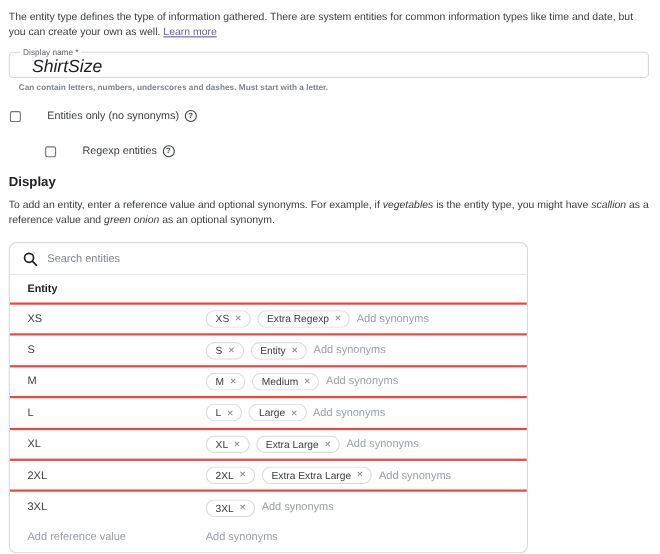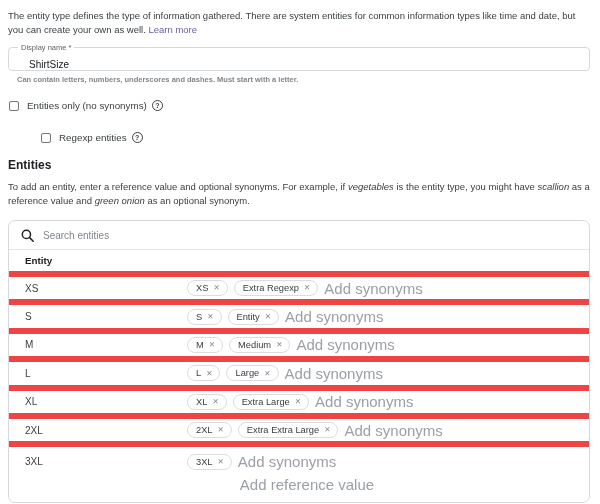--- a/index.html
+++ b/index.html
@@ -11,20 +11,21 @@
     font-size: 9.5px;
     position: relative;
   }
   .intro {
     width: 584px;
     line-height: 13.5px;
     color: #3c4043;
   }
   .link {
     color: #6b5ca5;
+    text-decoration: underline;
     cursor: pointer;
   }
   
   .field {
     position: relative;
     margin-top: 11px;
     width: 582px;
     height: 24px;
     border: 1px solid #d6d9dc;
     border-radius: 4px;
@@ -36,22 +37,23 @@
     position: absolute;
     top: -5px;
     left: 9px;
     background: #ffffff;
     padding: 0 3px;
     font-size: 7.5px;
     color: #5f6368;
     line-height: 9px;
   }
   .field-value {
-    font-size: 10px;
+    font-size: 16px;
     color: #202124;
+    font-style: italic;
   }
   .field-helper {
     margin: 4px 0 0 9px;
     font-size: 7.5px;
     color: #80868b;
     font-weight: bold;
   }
   
   .check-row {
     display: flex;
@@ -63,21 +65,21 @@
   .checkbox {
     width: 10px;
     height: 10px;
     border: 1.4px solid #70757a;
     border-radius: 2px;
     margin-right: 8px;
     flex: 0 0 auto;
     cursor: pointer;
     background: #fff;
   }
-  .check-label { font-size: 9.8px; color: #3c4043; }
+  .check-label { font-size: 9.8px; color: #3c4043; margin-left: 16px; }
   .help-icon {
     width: 11px;
     height: 11px;
     border: 1.1px solid #3c4043;
     border-radius: 50%;
     margin-left: 5px;
     display: inline-flex;
     align-items: center;
     justify-content: center;
     font-size: 7px;
@@ -96,21 +98,21 @@
   .section-desc {
     margin-top: 8px;
     width: 584px;
     line-height: 13.5px;
     color: #3c4043;
   }
   .section-desc i { font-style: italic; }
   
   .card {
     margin-top: 13px;
-    width: 582px;
+    width: 472px;
     border: 1px solid #d6d9dc;
     border-radius: 7px;
     background: #fff;
     overflow: hidden;
   }
   .search-row {
     height: 29px;
     display: flex;
     align-items: center;
     padding: 0 12px;
@@ -124,21 +126,21 @@
     flex: 1;
     font-family: "Liberation Sans", sans-serif;
     font-size: 10px;
     color: #202124;
   }
   .search-input::placeholder { color: #80868b; }
   .t-row {
     display: flex;
     align-items: center;
     padding: 0 0 0 16px;
-    border-bottom: 6px solid #ef4444;
+    border-bottom: 2px solid #ef4444;
   }
   .t-row:last-child { border-bottom: none; }
   .header-row { height: 27px; }
   .header-row .cell { font-weight: bold; font-size: 9.8px; color: #202124; }
   .cell-entity { flex: 0 0 162px; font-size: 10px; color: #3c4043; }
   .cell-synonyms { flex: 1; display: flex; align-items: center; flex-wrap: nowrap; overflow: hidden; }
   .data-row { height: 28.4px; }
   .chip {
     display: inline-flex;
     align-items: center;
@@ -151,22 +153,22 @@
     white-space: nowrap;
   }
   .chip-label { font-size: 9.3px; color: #3c4043; }
   .chip-close {
     margin-left: 5px;
     font-size: 7.5px;
     color: #80868b;
     cursor: pointer;
     line-height: 1;
   }
-  .placeholder-text { font-size: 15px; color: #9aa0a6; cursor: text; white-space: nowrap; }
-  .add-row { height: 26px; flex-direction: column; }
+  .placeholder-text { font-size: 10px; color: #9aa0a6; cursor: text; white-space: nowrap; }
+  .add-row { height: 26px; }
 </style>
 </head>
 <body>
 
 <p class="intro"><span>The entity type defines the type of information gathered. There are system entities for common information types like time and date, but you can create your own as well.</span>
   <span class="link">Learn more</span></p>
 
 <div class="field">
   <span class="field-label">Display name *</span>
   <span class="field-value">ShirtSize</span>
@@ -177,21 +179,21 @@
   <span class="checkbox"></span>
   <span class="check-label">Entities only (no synonyms)</span>
   <span class="help-icon">?</span>
 </div>
 <div class="check-row second">
   <span class="checkbox"></span>
   <span class="check-label">Regexp entities</span>
   <span class="help-icon">?</span>
 </div>
 
-<h2 class="section-heading">Entities</h2>
+<h2 class="section-heading">Display</h2>
 <p class="section-desc"><span>To add an entity, enter a reference value and optional synonyms. For example, if </span><i>vegetables</i><span> is the entity type, you might have </span><i>scallion</i><span> as a reference value and </span><i>green onion</i><span> as an optional synonym.</span></p>
 
 <div class="card">
   <div class="search-row">
     <span class="search-icon">
       <svg width="13" height="13" viewBox="0 0 13 13" fill="none">
         <circle cx="5.4" cy="5.4" r="4.1" stroke="#202124" stroke-width="1.5"></circle>
         <line x1="8.6" y1="8.6" x2="12.2" y2="12.2" stroke="#202124" stroke-width="1.5" stroke-linecap="round"></line>
       </svg>
     </span>

